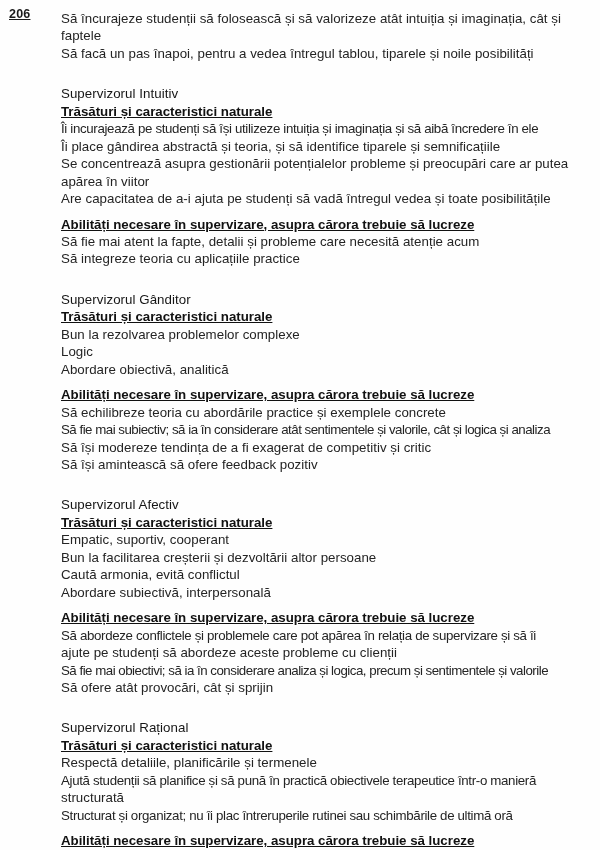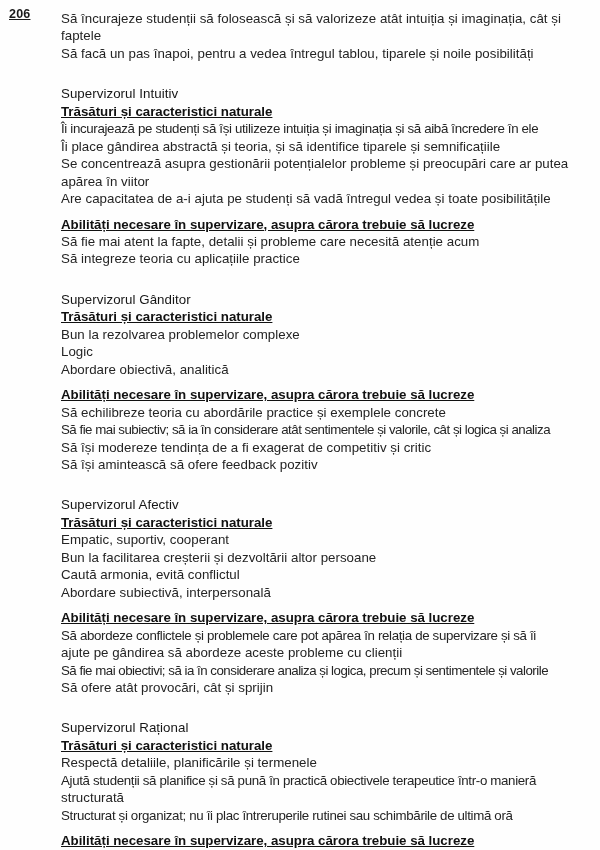--- a/index.html
+++ b/index.html
@@ -128,21 +128,21 @@
     <div class="block">
       <div class="line heading">Supervizorul Afectiv</div>
       <div class="line subheading">Trăsături și caracteristici naturale</div>
       <div class="line body">Empatic, suportiv, cooperant</div>
       <div class="line body">Bun la facilitarea creșterii și dezvoltării altor persoane</div>
       <div class="line body">Caută armonia, evită conflictul</div>
       <div class="line body">Abordare subiectivă, interpersonală</div>
       <div class="gap-sm"></div>
       <div class="line subheading">Abilități necesare în supervizare, asupra cărora trebuie să lucreze</div>
       <div class="line body tight">Să abordeze conflictele și problemele care pot apărea în relația de supervizare și să îi</div>
-      <div class="line body">ajute pe gândirea să abordeze aceste probleme cu clienții</div>
+      <div class="line body">ajute pe studenți să abordeze aceste probleme cu clienții</div>
       <div class="line body tight2">Să fie mai obiectivi; să ia în considerare analiza și logica, precum și sentimentele și valorile</div>
       <div class="line body">Să ofere atât provocări, cât și sprijin</div>
     </div>
 
     <div class="gap"></div>
 
     <div class="block">
       <div class="line heading">Supervizorul Rațional</div>
       <div class="line subheading">Trăsături și caracteristici naturale</div>
       <div class="line body">Respectă detaliile, planificările și termenele</div>

